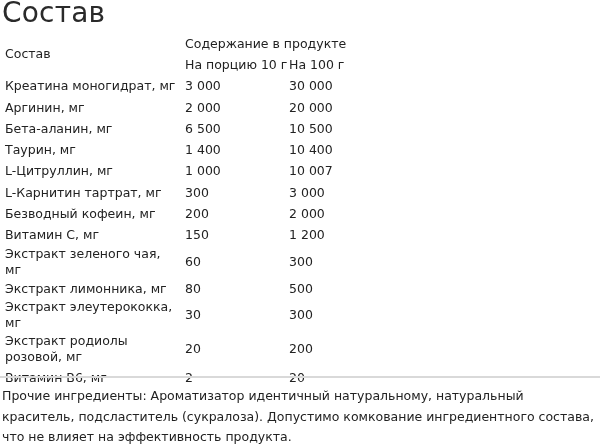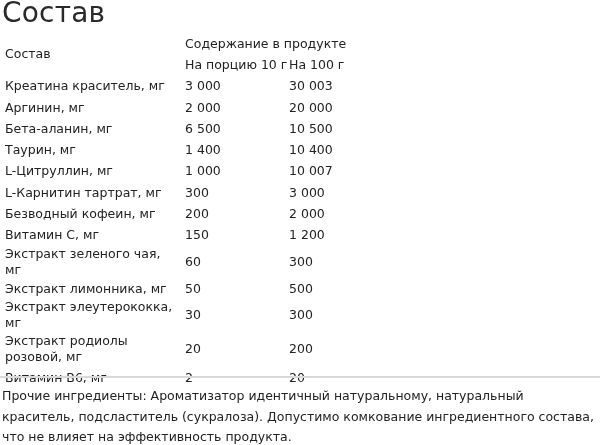--- a/index.html
+++ b/index.html
@@ -49,23 +49,23 @@
       <th class="c1" rowspan="2">Состав</th>
       <th colspan="2" style="padding-left:5px;">Содержание в продукте</th>
     </tr>
     <tr>
       <th class="c2">На порцию 10 г</th>
       <th class="c3">На 100 г</th>
     </tr>
   </thead>
   <tbody>
     <tr>
-      <td class="c1">Креатина краситель, мг</td>
+      <td class="c1">Креатина моногидрат, мг</td>
       <td class="c2">3 000</td>
-      <td class="c3">30 003</td>
+      <td class="c3">30 000</td>
     </tr>
     <tr>
       <td class="c1">Аргинин, мг</td>
       <td class="c2">2 000</td>
       <td class="c3">20 000</td>
     </tr>
     <tr>
       <td class="c1">Бета-аланин, мг</td>
       <td class="c2">6 500</td>
       <td class="c3">10 500</td>
@@ -95,21 +95,21 @@
       <td class="c2">150</td>
       <td class="c3">1 200</td>
     </tr>
     <tr>
       <td class="c1">Экстракт зеленого чая, мг</td>
       <td class="c2">60</td>
       <td class="c3">300</td>
     </tr>
     <tr>
       <td class="c1">Экстракт лимонника, мг</td>
-      <td class="c2">50</td>
+      <td class="c2">80</td>
       <td class="c3">500</td>
     </tr>
     <tr>
       <td class="c1">Экстракт элеутерококка, мг</td>
       <td class="c2">30</td>
       <td class="c3">300</td>
     </tr>
     <tr class="multi">
       <td class="c1" style="width:170px;">Экстракт родиолы розовой, мг</td>
       <td class="c2">20</td>

